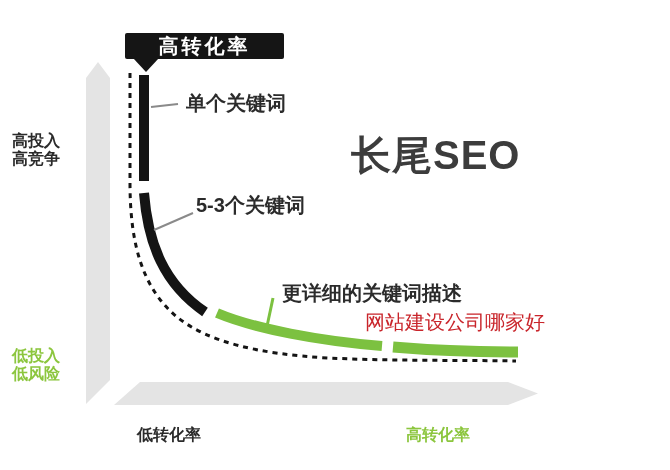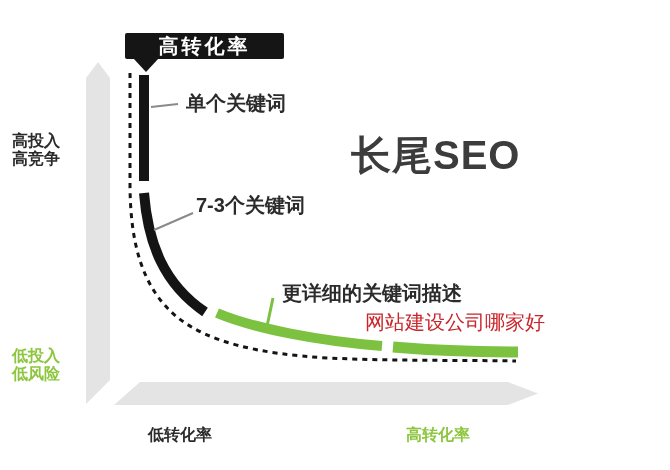--- a/index.html
+++ b/index.html
@@ -66,24 +66,24 @@
 
   <div class="abs axis-label" style="left:12px;top:132px">
     <div>高投入</div>
     <div>高竞争</div>
   </div>
   <div class="abs axis-label green" style="left:12px;top:347px">
     <div>低投入</div>
     <div>低风险</div>
   </div>
 
-  <div class="abs axis-label" style="left:148px;top:426px">低转化率</div>
+  <div class="abs axis-label" style="left:137px;top:426px">低转化率</div>
   <div class="abs axis-label green" style="left:406px;top:426px">高转化率</div>
 
   <div class="abs curve-label" style="left:186px;top:90px">单个关键词</div>
-  <div class="abs curve-label" style="left:196px;top:192px">7-3个关键词</div>
+  <div class="abs curve-label" style="left:196px;top:192px">5-3个关键词</div>
   <div class="abs curve-label" style="left:282px;top:280px">更详细的关键词描述</div>
 
   <div class="abs red-note" style="left:365px;top:309px">网站建设公司哪家好</div>
 
   <div class="abs headline" style="left:351px;top:128px">长尾SEO</div>
 
 </div>
 
 </body></html>

